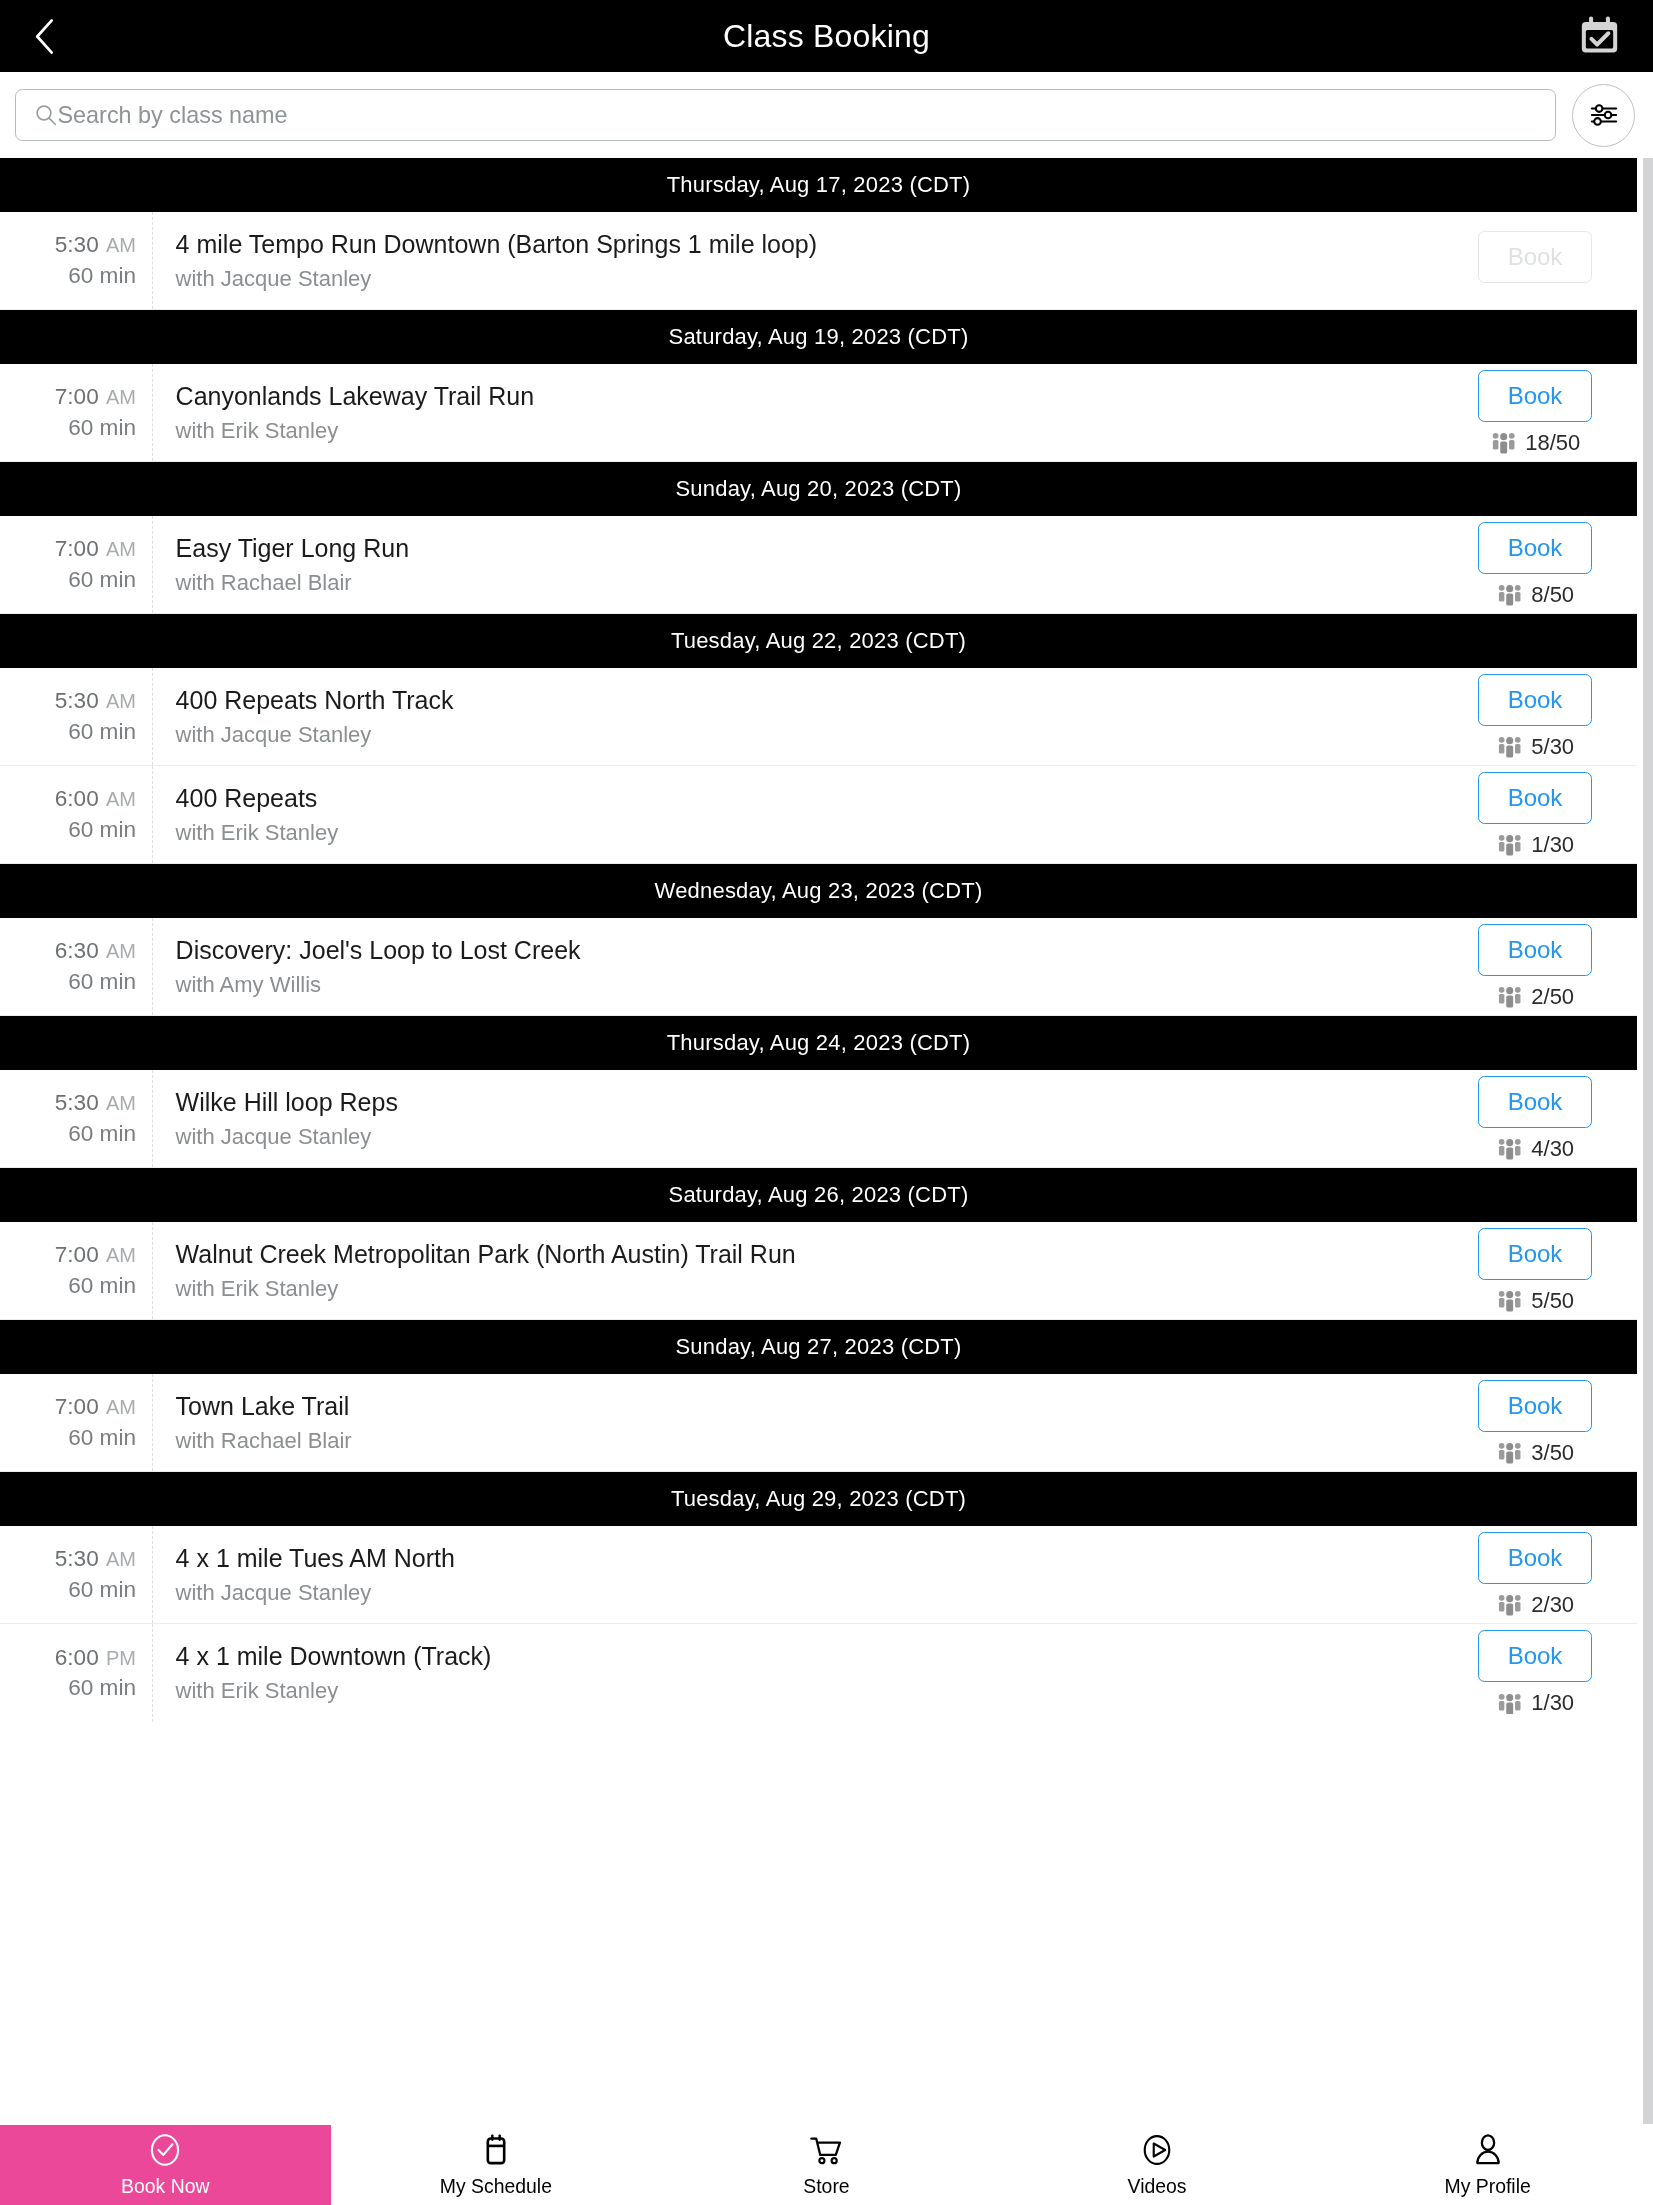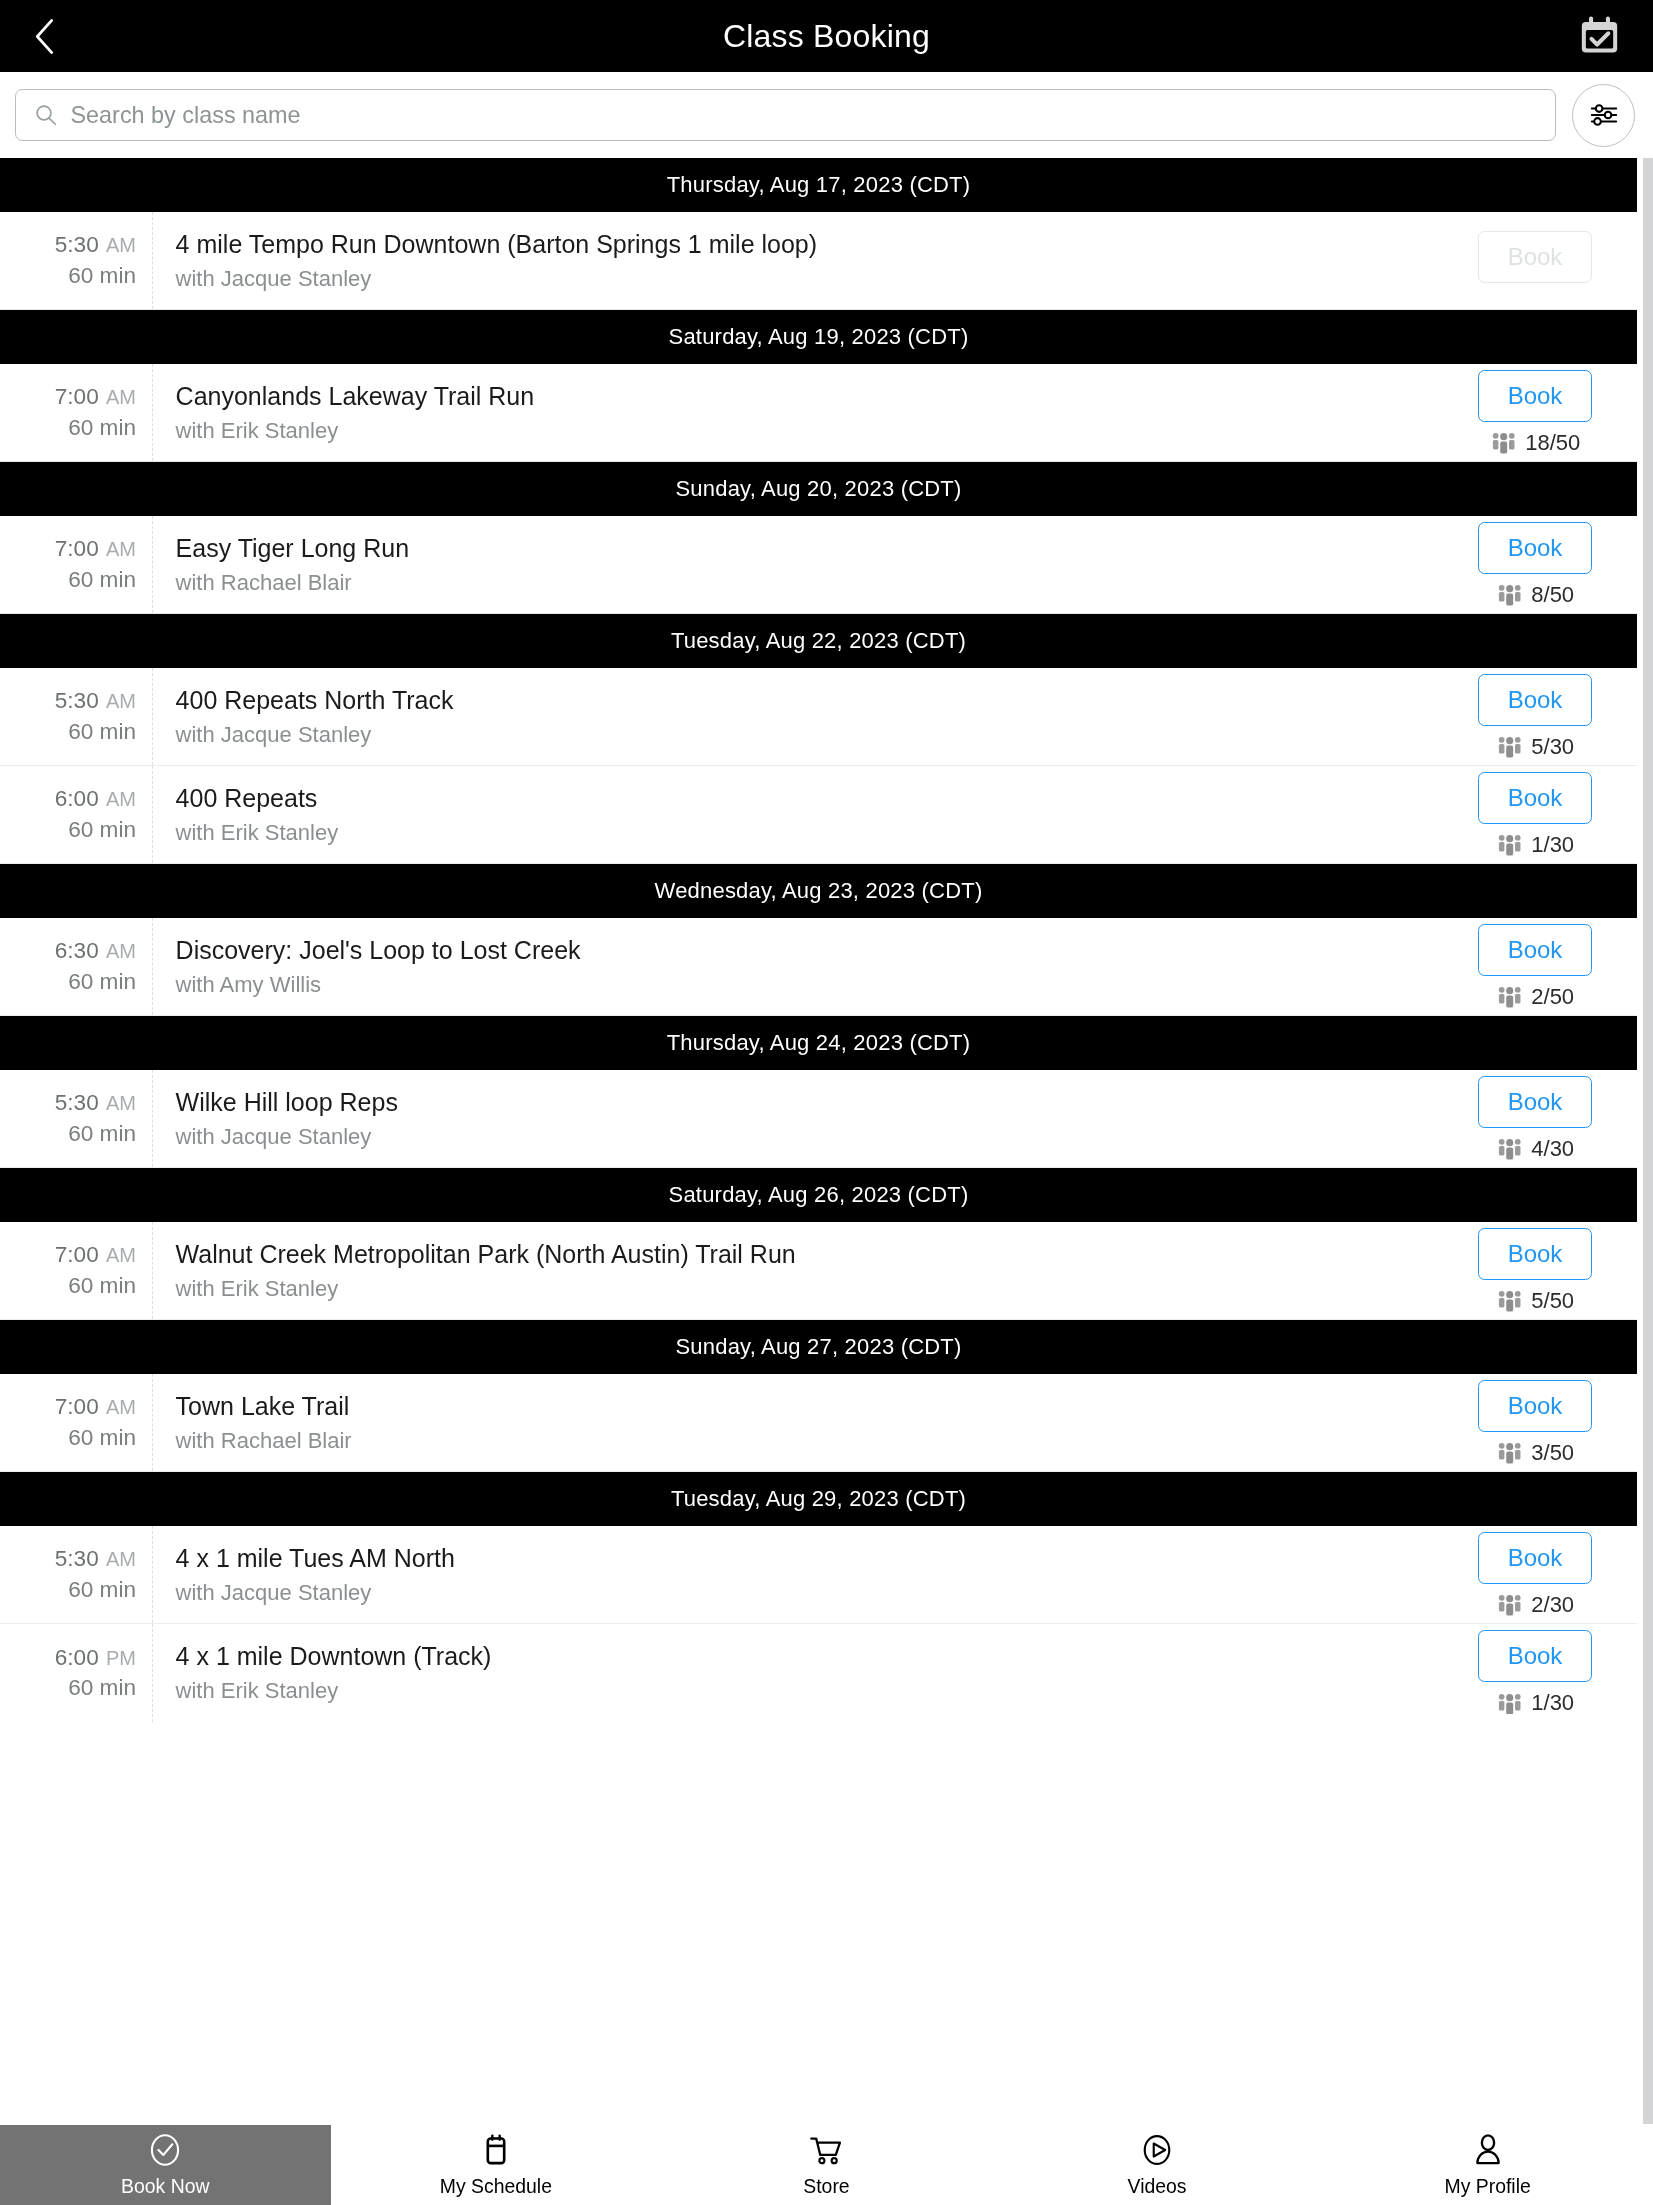--- a/index.html
+++ b/index.html
@@ -75,21 +75,20 @@
     gap: 16px;
   }
   .search-field {
     flex: 1 1 auto;
     height: 52px;
     border: 1.3px solid #b6bcbe;
     border-radius: 7.3px;
     display: flex;
     align-items: center;
     padding: 0 18px;
-    gap: 13px;
     background: #ffffff;
   }
   .search-icon { flex: 0 0 auto; width: 24px; height: 24px; display:block; }
   .search-input {
     flex: 1 1 auto;
     border: none;
     outline: none;
     font-family: "Liberation Sans", sans-serif;
     font-size: 23.4px;
     color: #55595b;
@@ -242,21 +241,21 @@
     display: flex;
     flex-direction: column;
     align-items: center;
     justify-content: center;
     gap: 6.5px;
     background: #ffffff;
     color: #000000;
     cursor: pointer;
   }
   .nav-item.active {
-    background: #737373;
+    background: #ec4899;
     color: #ffffff;
   }
   .nav-label { font-size: 19.4px; }
   .nav-icon { width: 36px; height: 36px; display: block; }
 </style>
 </head>
 <body>
 
 <div id="app">
 

